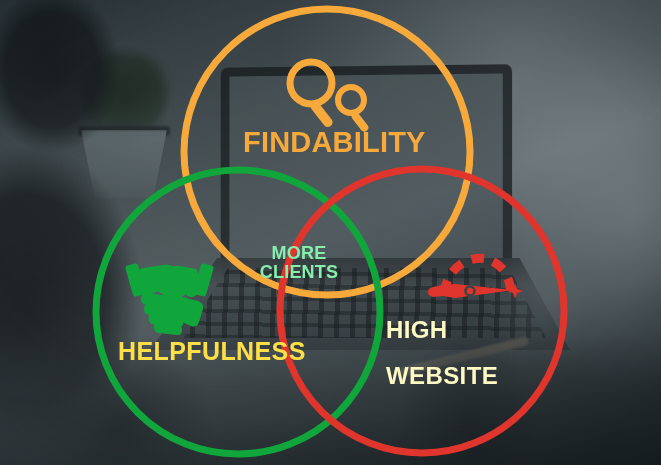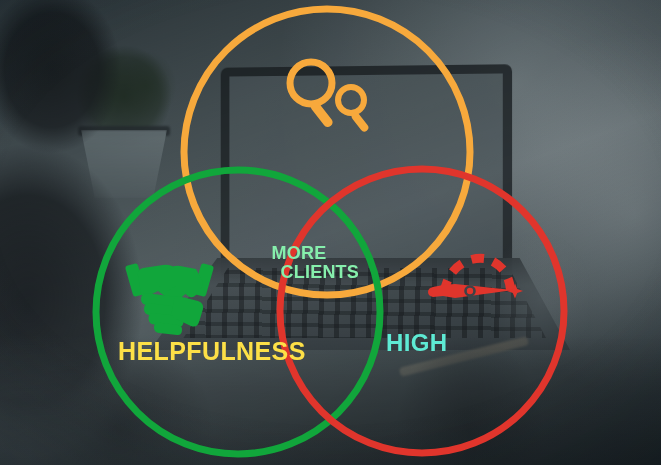--- a/index.html
+++ b/index.html
@@ -122,40 +122,40 @@
     font-size:29px;
     color:#F7A93C;
     letter-spacing:.2px;
   }
   #lbl-helpfulness{
     left:118px;top:337px;
     font-size:25px;
     color:#fde047;
   }
   #lbl-hpw{
-    left:386px;top:331px;
+    left:386px;top:318px;
     font-size:24px;
-    color:#5eead4;
+    color:#fef9c3;
     line-height:23px;
     white-space:normal;
     width:175px;
   }
   #lbl-more-clients{
     left:299px;top:244px;
     width:120px;
     text-align:center;
     color:#86efac;
     font-size:18px;
     line-height:19px;
     letter-spacing:.2px;
     white-space:normal;
     transform:translateX(-50%);
   }
   #lbl-more-clients .l1{display:block;}
-  #lbl-more-clients .l2{display:block;text-align:right;}
+  #lbl-more-clients .l2{display:block;}
 </style>
 </head>
 <body>
 
 <div id="stage">
 
   <div class="bg-layer bg-base"></div>
   <div class="bg-layer bg-window"></div>
   <div class="bg-layer bg-plant"></div>
   <div class="bg-pot-rim"></div>
@@ -224,26 +224,28 @@
                Q438 286 443 285 Z" fill="#E0352C"></path>
 
       <path d="M443 285 L433 287 Q428 288 428 292 Q428 296 433 297 L443 296 Z" fill="#E0352C"></path>
 
       <circle cx="470" cy="291" r="4.5" fill="none" stroke="#3d4348" stroke-width="2.6"></circle>
 
       <path d="M515 283.5 l2.2 5.6 l5.8 1.9 l-5.8 1.9 l-2.2 5.6 l-2.2-5.6 l-5.8-1.9 l5.8-1.9 Z" fill="#E0352C"></path>
     </g>
   </svg>
 
+  <div class="label" id="lbl-findability">FINDABILITY</div>
 
   <div class="label" id="lbl-helpfulness">HELPFULNESS</div>
 
   <div class="label" id="lbl-hpw">
     <span>HIGH</span><br>
     <br>
+    <span>WEBSITE</span>
   </div>
 
   <div class="label" id="lbl-more-clients">
     <span class="l1">MORE</span>
     <span class="l2">CLIENTS</span>
   </div>
 
 </div>
 
 </body></html>

